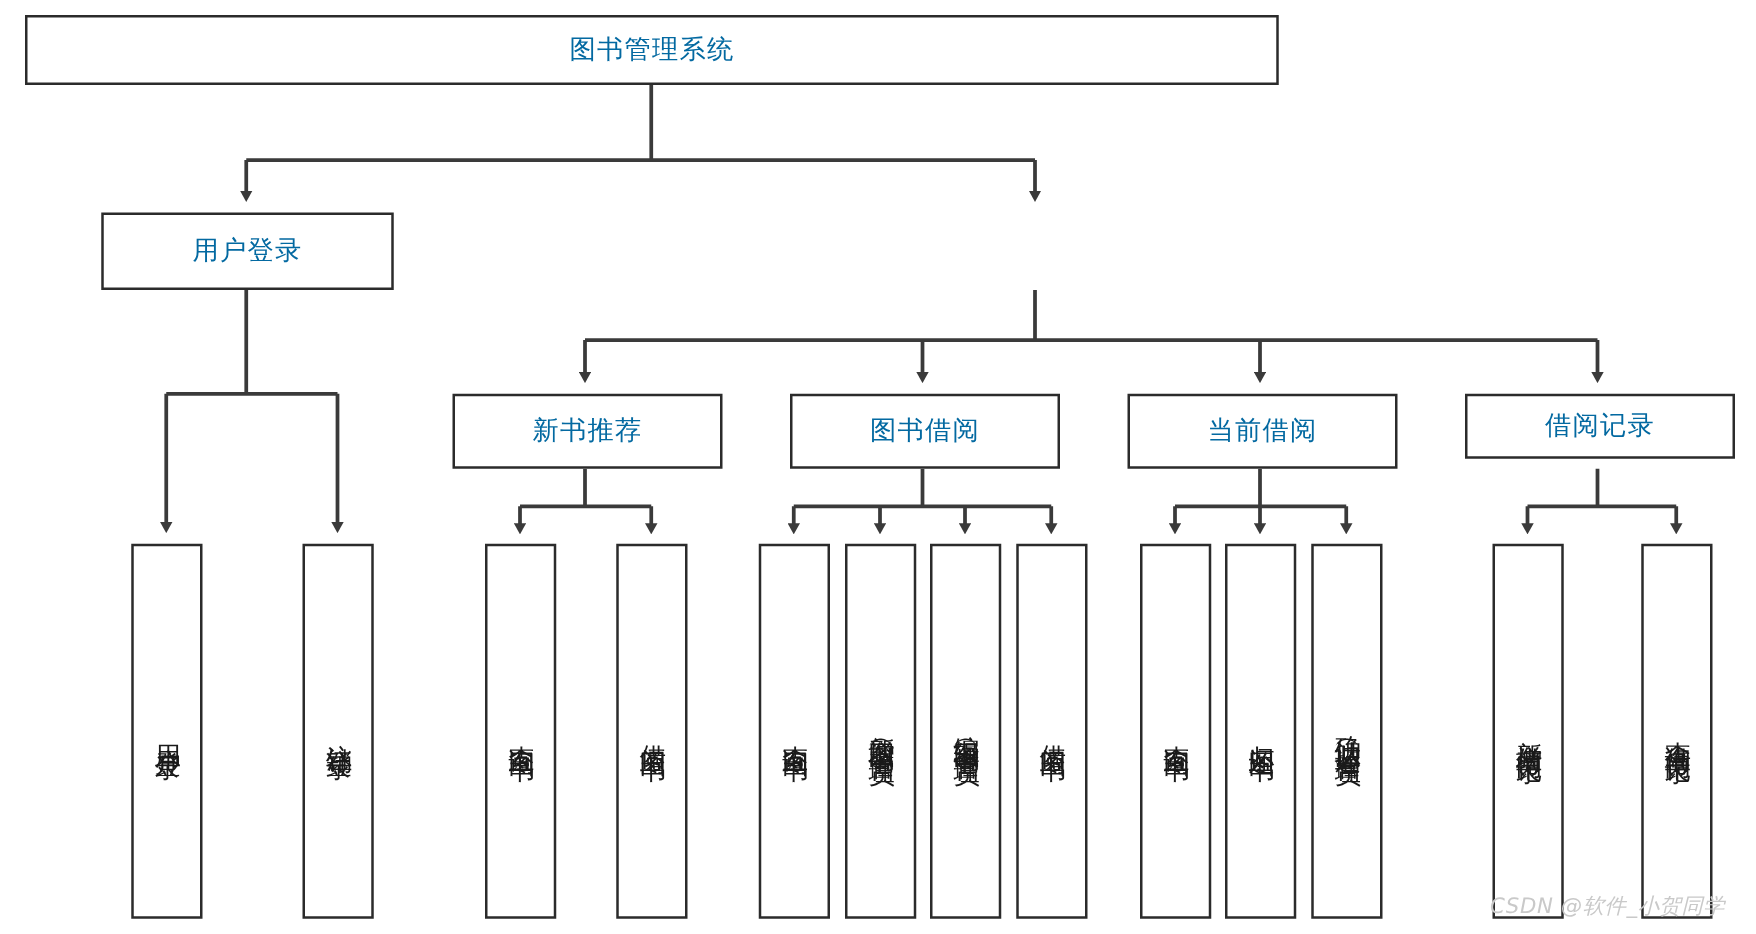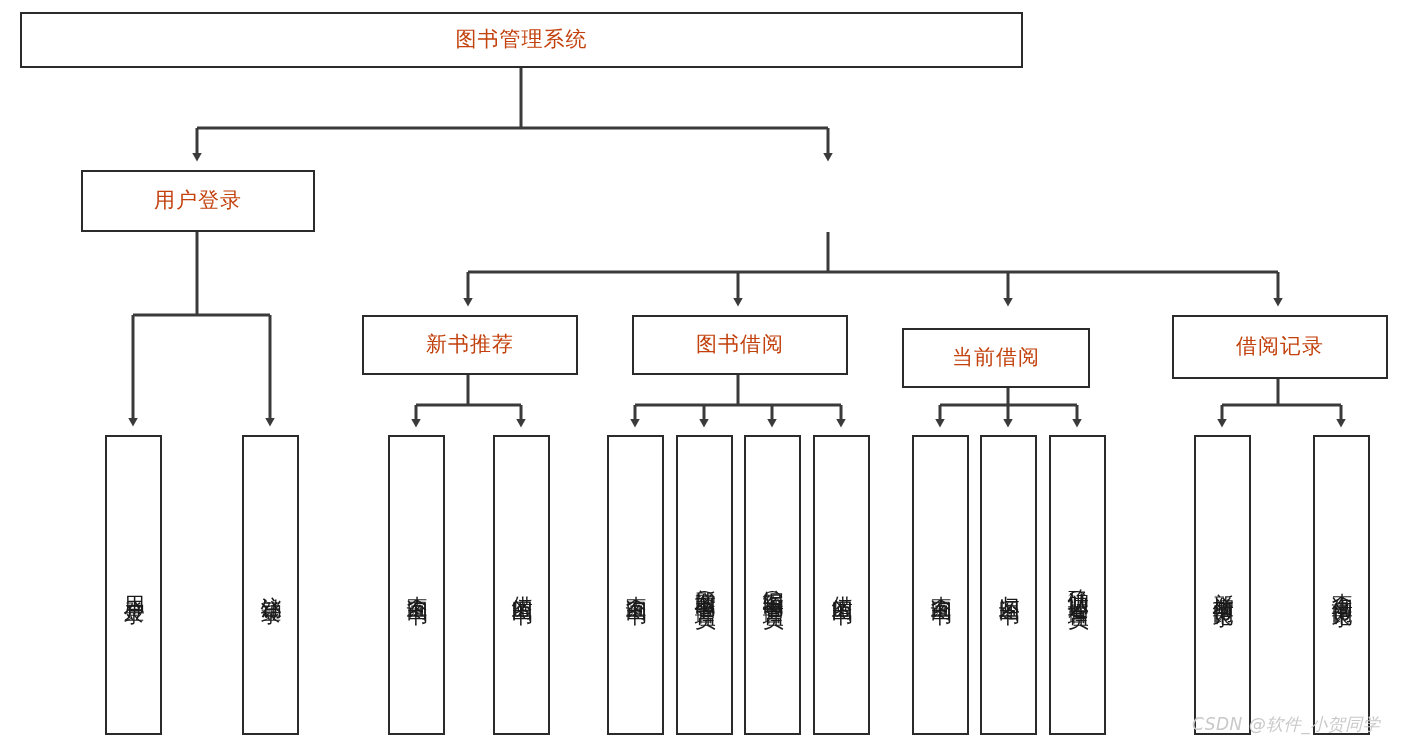--- a/index.html
+++ b/index.html
@@ -30,21 +30,21 @@
     box-sizing: border-box;
     background: #ffffff;
     border: 2.5px solid #2b2b2b;
     display: flex;
     align-items: center;
     justify-content: center;
     overflow: hidden;
   }
   .node-label-h {
     font-size: 21px;
-    color: #c2410c;
+    color: #0369a1;
     letter-spacing: 1px;
     line-height: 1.2;
     white-space: nowrap;
   }
   .node-box.leaf {
     align-items: center;
     justify-content: center;
   }
   .node-label-v {
     font-size: 21px;
@@ -145,24 +145,24 @@
   <div class="node-box" style="left:81px; top:170px; width:234px; height:62px;">
     <span class="node-label-h">用户登录</span>
   </div>
 
   <div class="node-box" style="left:362px; top:315px; width:216px; height:60px;">
     <span class="node-label-h">新书推荐</span>
   </div>
   <div class="node-box" style="left:632px; top:315px; width:216px; height:60px;">
     <span class="node-label-h">图书借阅</span>
   </div>
-  <div class="node-box" style="left:902px; top:328px; width:188px; height:60px;">
+  <div class="node-box" style="left:902px; top:315px; width:216px; height:60px;">
     <span class="node-label-h">当前借阅</span>
   </div>
-  <div class="node-box" style="left:1172px; top:315px; width:216px; height:64px;">
+  <div class="node-box" style="left:1172px; top:315px; width:216px; height:52px;">
     <span class="node-label-h">借阅记录</span>
   </div>
 
   <div class="node-box leaf" style="left:105px; top:435px; width:57px; height:300px;">
     <span class="node-label-v">用户登录</span>
   </div>
   <div class="node-box leaf" style="left:242px; top:435px; width:57px; height:300px;">
     <span class="node-label-v">注销登录</span>
   </div>
 

